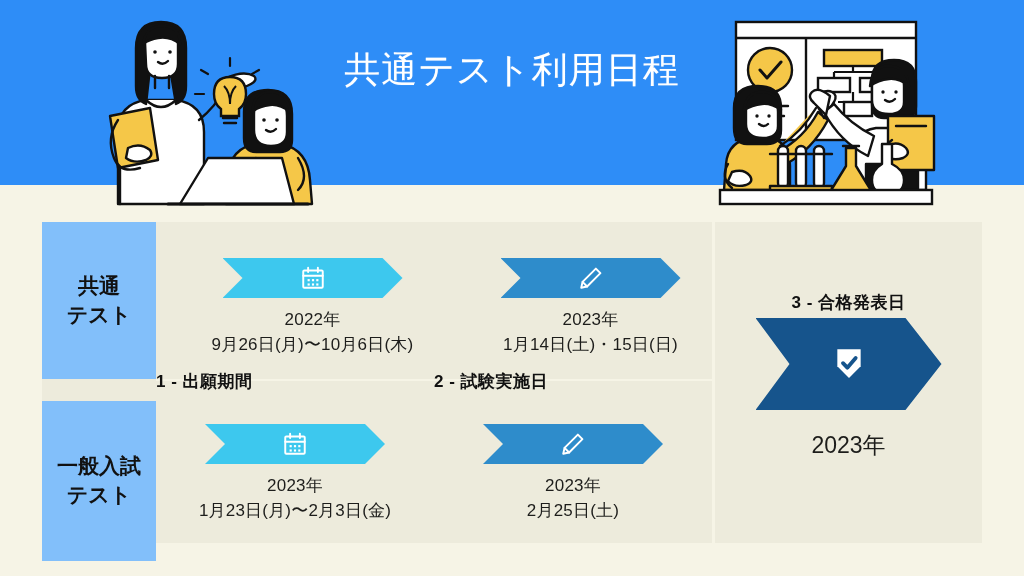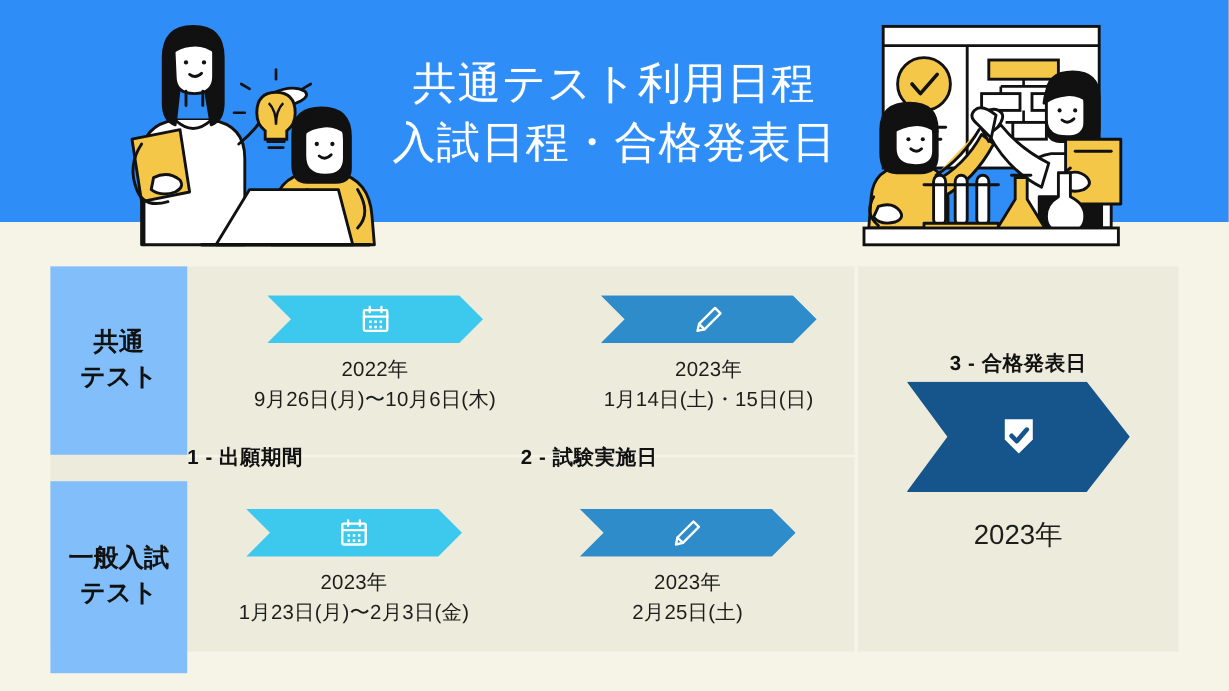--- a/index.html
+++ b/index.html
@@ -57,21 +57,21 @@
 
   
   .row-divider{
     position:absolute; left:156px; top:379px; width:556px; height:2px;
     background:#F6F4E6;
   }
 
   
   .cell{ position:absolute; width:278px; text-align:center; }
   .c1{ left:156px; } .c2{ left:434px; }
-  .r1{ top:246px;padding-left:35px; } .r2{ top:424px; }
+  .r1{ top:258px;padding-left:35px; } .r2{ top:424px; }
 
   .chev{
     position:relative; margin:0 auto;
     width:180px; height:40px;
     display:flex; align-items:center; justify-content:center;
     -webkit-clip-path:polygon(0 0, 160px 0, 180px 50%, 160px 100%, 0 100%, 20px 50%);
     clip-path:polygon(0 0, 160px 0, 180px 50%, 160px 100%, 0 100%, 20px 50%);
   }
   .chev.cyan{ background:#3DC8EE; }
   .chev.blue{ background:#2E8CCB; }
@@ -113,21 +113,20 @@
   }
   .right-date .d2{ display:block; }
 </style>
 </head>
 <body>
 
 <div class="header-band"></div>
 
 <div class="header-title">
   <span class="line">共通テスト利用日程</span>
-  <span class="line">入試日程・合格発表日</span>
 </div>
 
 <svg class="illus illus-left" viewBox="0 0 300 200">
   <g fill="none" stroke="#111" stroke-width="2.4" stroke-linecap="round" stroke-linejoin="round">
 
     <path d="M60 196 L60 124 Q60 96 88 92 L118 92 Q146 96 146 124 L146 196 Z" fill="#FFFFFF"></path>
     <path d="M88 92 Q103 106 118 92" fill="#FFFFFF"></path>
 
     <path d="M78 40 Q78 14 103 14 Q128 14 128 40 L128 78 Q128 92 118 96 L112 60 L92 60 L88 96 Q78 92 78 78 Z" fill="#111"></path>
 

